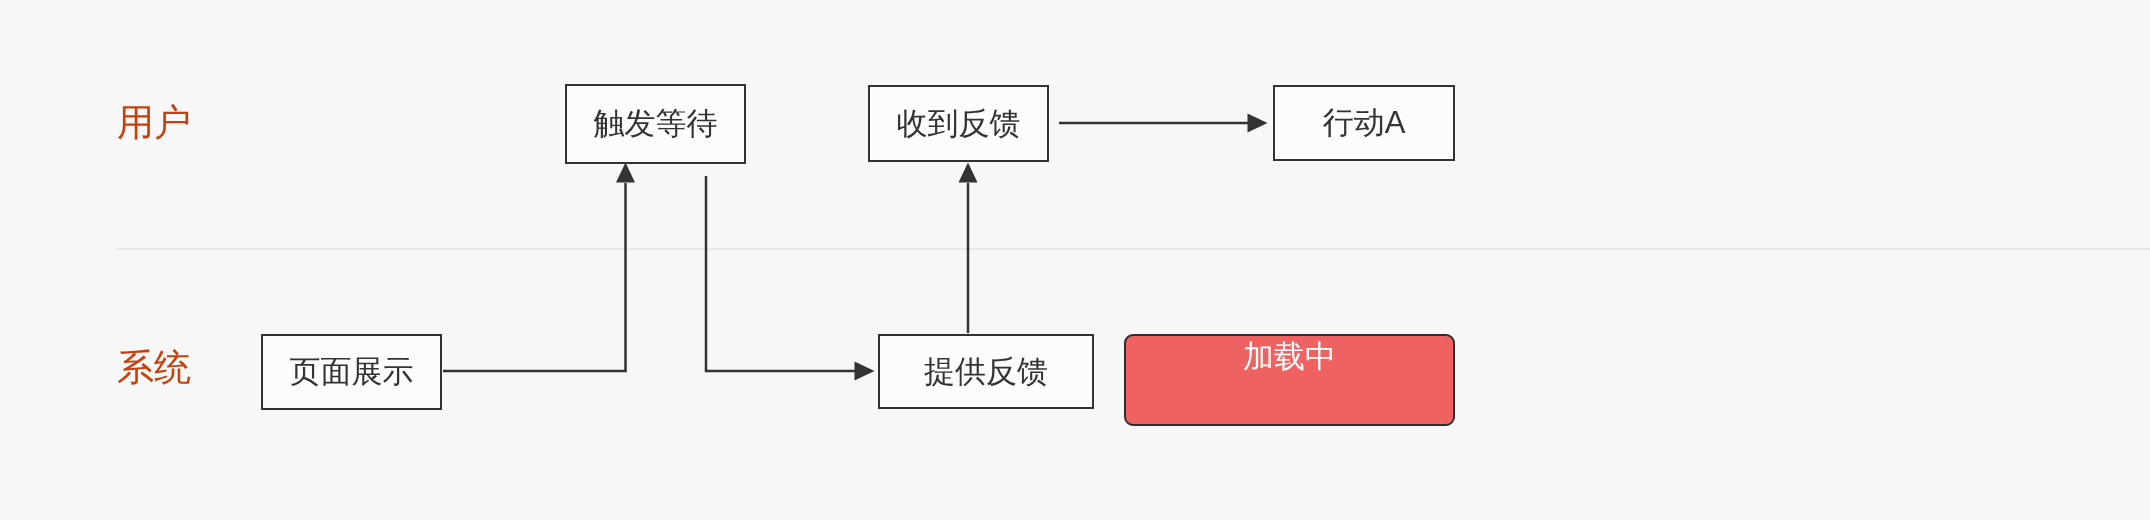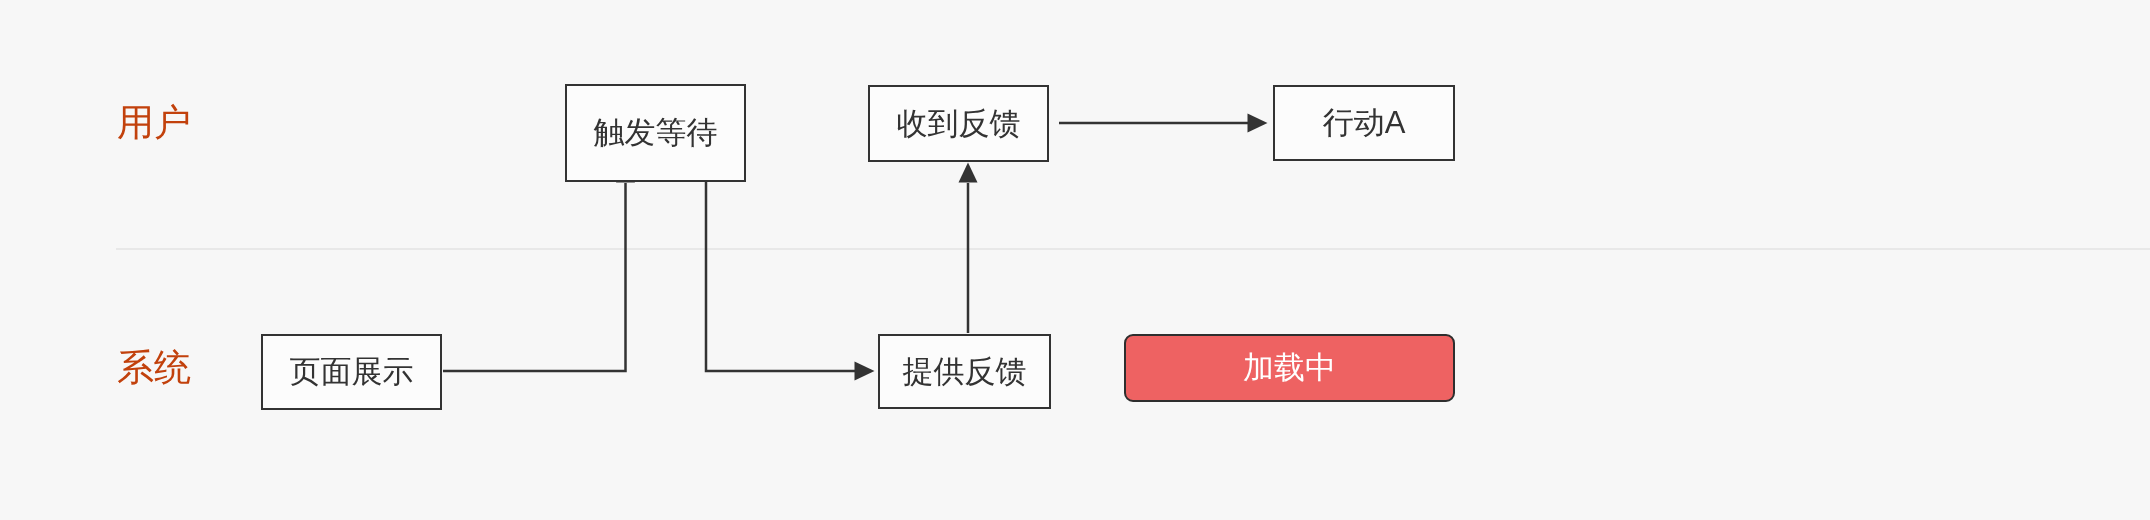--- a/index.html
+++ b/index.html
@@ -5,28 +5,28 @@
   html,body{margin:0;padding:0;}
   body{font-family:"Liberation Sans", sans-serif;}
   .stage{position:relative;width:2150px;height:520px;background:#f7f7f7;overflow:hidden;}
   .divider{position:absolute;left:116px;top:248px;width:2034px;height:2px;background:#e8e8e8;}
   .lane-label{position:absolute;font-size:37px;line-height:40px;color:#c2410c;white-space:nowrap;}
   #label-user{left:117px;top:103px;}
   #label-system{left:117px;top:348px;}
   .node{position:absolute;box-sizing:border-box;background:#fcfcfc;border:2.5px solid #333333;
         display:flex;align-items:center;justify-content:center;font-size:31px;color:#333333;
         white-space:nowrap;}
-  #node-trigger-wait{left:565px;top:84px;width:181px;height:98px;}
+  #node-trigger-wait{left:565px;top:84px;width:181px;height:80px;}
   #node-receive-feedback{left:868px;top:85px;width:181px;height:77px;}
   #node-action-a{left:1273px;top:85px;width:182px;height:76px;}
   #node-page-display{left:261px;top:334px;width:181px;height:76px;}
-  #node-provide-feedback{left:878px;top:334px;width:173px;height:75px;}
-  #loading-button{position:absolute;left:1124px;top:334px;width:331px;height:68px;box-sizing:border-box;
+  #node-provide-feedback{left:878px;top:334px;width:216px;height:75px;}
+  #loading-button{position:absolute;left:1124px;top:334px;width:331px;height:92px;box-sizing:border-box;
         background:#ee6262;border:2.5px solid #2e2e2e;border-radius:9px;color:#ffffff;
-        display:flex;align-items:center;justify-content:center;font-size:31px;white-space:nowrap;}
+        display:flex;justify-content:center;font-size:31px;white-space:nowrap;}
   .connectors{position:absolute;left:0;top:0;pointer-events:none;}
   .connectors path{fill:none;stroke:#333333;stroke-width:2.5;}
   .connectors polygon{fill:#333333;stroke:none;}
 </style>
 </head>
 <body>
 
 <div class="stage">
 
   <div class="divider"></div>

